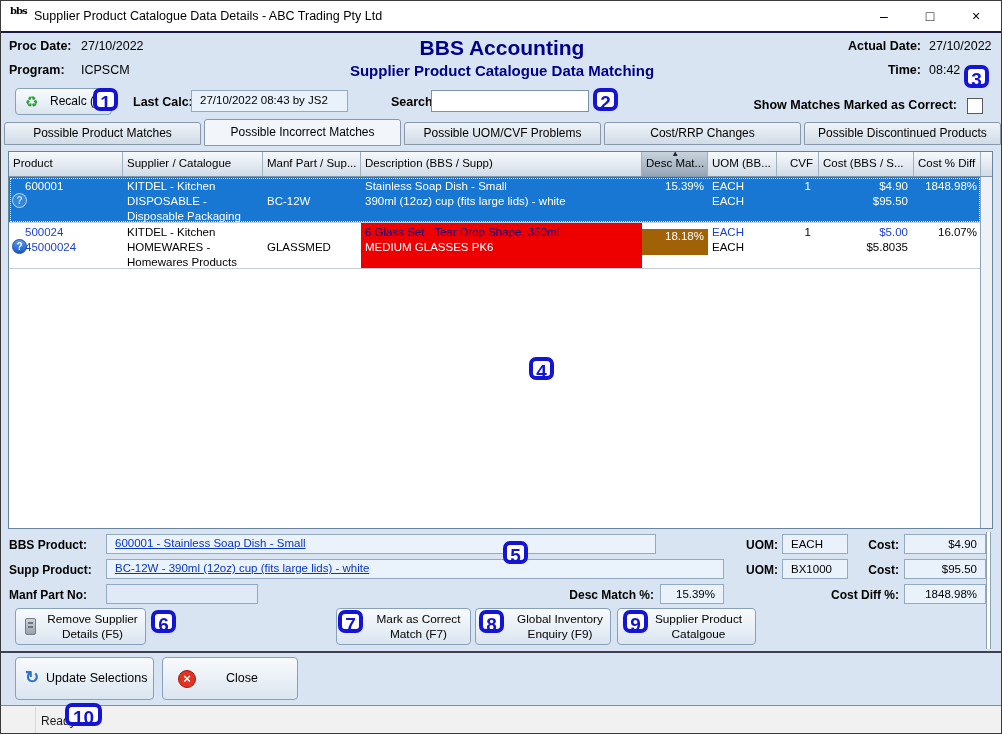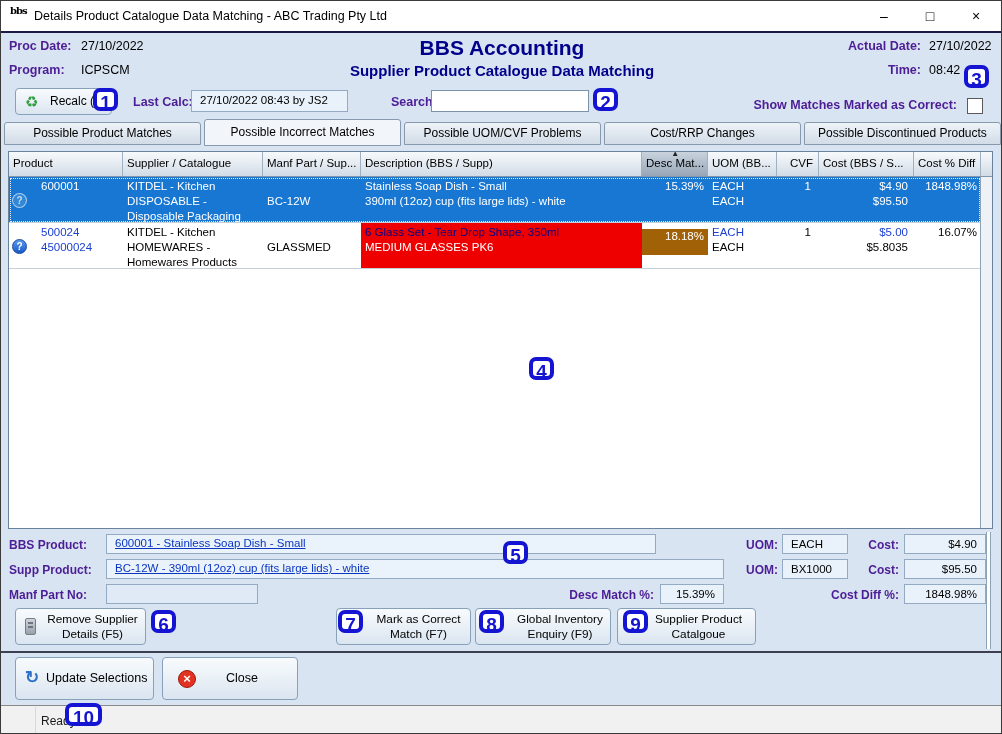--- a/index.html
+++ b/index.html
@@ -9,21 +9,21 @@
 
   
   .titlebar{position:absolute;left:0;top:0;width:100%;height:32px;background:#fff;border-bottom:2px solid #1a1a44}
   .app-logo{position:absolute;left:9px;top:5px;width:20px;height:20px;font-family:"DejaVu Serif",serif;
     font-weight:bold;font-size:10px;line-height:10px;color:#000;letter-spacing:-1px}
   .title-text{position:absolute;left:33px;top:8px;font-size:12.5px;color:#000;white-space:nowrap}
   .win-controls{position:absolute;right:2px;top:0;height:30px;display:flex}
   .win-btn{width:46px;height:30px;text-align:center;line-height:30px;font-size:14px;color:#000}
 
   
-  .lbl{position:absolute;font-weight:bold;font-size:12.5px;color:#4c1d95;white-space:nowrap}
+  .lbl{position:absolute;font-weight:bold;font-size:12.5px;color:#000000;white-space:nowrap}
   .val{position:absolute;font-size:12.5px;color:#000;white-space:nowrap}
   .hdr-app{position:absolute;left:0;top:35px;width:1002px;text-align:center;font-size:21px;font-weight:bold;color:#00008b}
   .hdr-screen{position:absolute;left:0;top:61px;width:1002px;text-align:center;font-size:15px;font-weight:bold;color:#00008b}
 
   
   .btn{position:absolute;background:linear-gradient(#f8fbfd,#dbe5f0);border:1px solid #87a1ba;border-radius:4px;
     font-size:12px;color:#000;text-align:center;cursor:default}
   #recalcBtn{left:14px;top:87px;width:97px;height:27px;line-height:25px;text-align:left;padding-left:34px;white-space:nowrap;overflow:hidden}
   .recalc-ic{position:absolute;left:9px;top:0;font-size:15px;color:#2f9e3f;line-height:25px}
   .field{position:absolute;background:#e9f1fb;border:1px solid #94aac2;font-size:11.5px;color:#000;
@@ -51,21 +51,21 @@
   .th.num{text-align:right;padding-right:5px}
   .trow{position:absolute;left:0;width:972px;height:46px;font-size:11.5px;line-height:15px;border-bottom:1px solid #c5cfd9}
   .trow1{top:25px;background:#1777d2;color:#fff;outline:1px dotted #e8eef5;outline-offset:-2px}
   .trow2{top:71px;background:#fff;color:#000}
   .td{position:absolute;top:0;height:100%;padding:2px 4px 0;overflow:hidden}
   .td span{display:block;white-space:nowrap}
   .td.r{text-align:right}
   .tdc0{left:0;width:114px}.tdc1{left:114px;width:140px}.tdc2{left:254px;width:98px}
   .tdc3{left:352px;width:281px}.tdc4{left:633px;width:66px}.tdc5{left:699px;width:69px}
   .tdc6{left:768px;width:42px;padding-right:8px}.tdc7{left:810px;width:95px;padding-right:6px}.tdc8{left:905px;width:67px}
-  .prod-num{margin-left:28px}
+  .prod-num{margin-left:12px}
   .q-ic{position:absolute;left:3px;top:16px;width:15px;height:15px;border-radius:50%;text-align:center;
     line-height:14px;font-size:10px;font-weight:bold}
   .q-grey{border:1px solid rgba(240,245,250,.65);color:rgba(240,245,250,.75);background:rgba(255,255,255,.12)}
   .q-blue{background:linear-gradient(#5a9cf0,#1b58c8);color:#fff;border:1px solid #174a9e}
   .blue-txt{color:#1b3fd0}
   .red-cell{background:#ee0000;color:#00008b}
   .red-cell .line2{color:#fff}
   .red-chip{background:#a16207;color:#fff;text-align:right;height:26px;margin:4px -4px 0 -4px;padding:0 4px}
   .manf-line{margin-top:15px}
   .vscroll{position:absolute;right:0;top:25px;bottom:0;width:12px;border-left:1px solid #8ea2b6;background:#eef2f7}
@@ -118,21 +118,21 @@
   .a5{left:502px;top:540px}.a6{left:150px;top:609px}.a7{left:337px;top:609px}.a8{left:478px;top:609px}
   .a9{left:622px;top:609px}.a10{left:64px;top:702px;width:37px}
 </style>
 </head>
 <body>
 
 <div class="window">
 
   <div class="titlebar">
     <span class="app-logo">bbs</span>
-    <span class="title-text">Details Product Catalogue Data Matching - ABC Trading Pty Ltd</span>
+    <span class="title-text">Supplier Product Catalogue Data Details - ABC Trading Pty Ltd</span>
     <div class="win-controls">
       <div class="win-btn">–</div>
       <div class="win-btn">□</div>
       <div class="win-btn">×</div>
     </div>
   </div>
 
   <span class="lbl" style="left:8px;top:38px">Proc Date:</span>
   <span class="val" style="left:80px;top:38px">27/10/2022</span>
   <span class="lbl" style="left:8px;top:62px">Program:</span>

